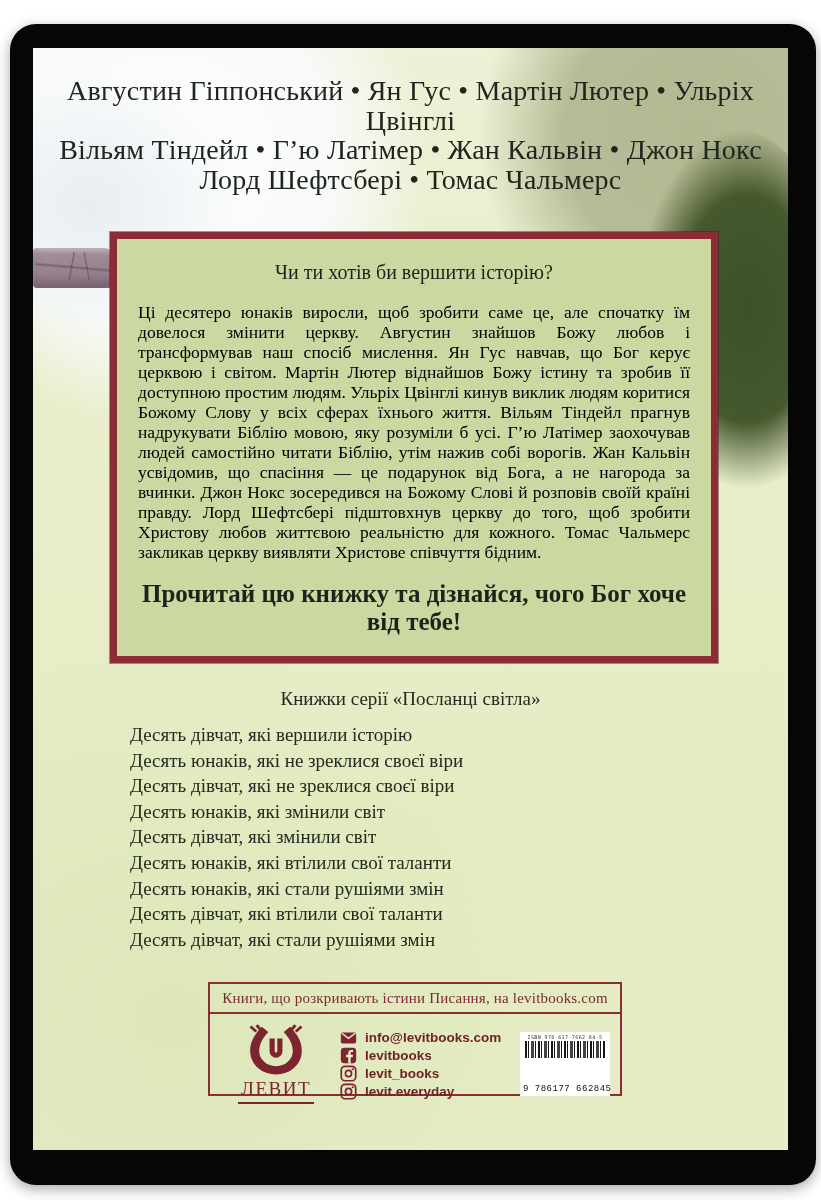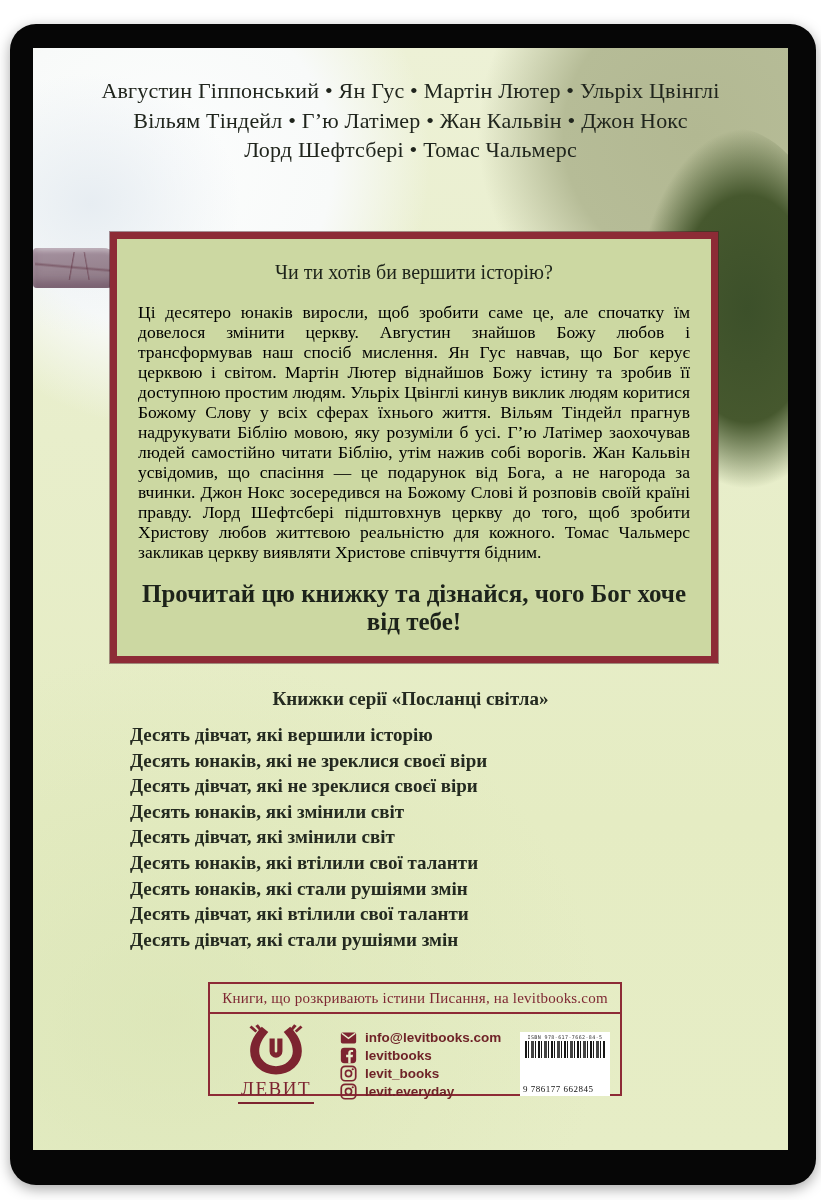--- a/index.html
+++ b/index.html
@@ -47,21 +47,21 @@
     content:"";position:absolute;inset:4px 6px 8px 2px;
     background:
       linear-gradient(100deg, transparent 46%, rgba(94,48,64,.55) 47%, transparent 49%),
       linear-gradient(80deg, transparent 64%, rgba(94,48,64,.5) 65%, transparent 67%),
       linear-gradient(5deg, transparent 40%, rgba(94,48,64,.45) 46%, transparent 52%);
   }
 
   
   .authors{
     position:absolute;left:0;top:28px;width:100%;text-align:center;
-    font-size:22px;line-height:29.5px;color:#20251d;letter-spacing:.2px;
+    font-size:28px;line-height:29.5px;color:#20251d;letter-spacing:.2px;
   }
 
   
   .blurb{
     position:absolute;left:77px;top:184px;width:608px;box-sizing:border-box;
     border:7px solid #8d2b36;background:#ccd8a2;
     box-shadow:0 0 0 1px rgba(70,18,28,.45);
     padding:18px 21px 20px;
   }
   .blurb-title{
@@ -69,21 +69,21 @@
     margin:4px 0 18px;
   }
   .blurb-body{
     font-size:17.5px;line-height:20px;color:#000000;text-align:justify;
   }
   .blurb-cta{
     text-align:center;font-weight:bold;font-size:25px;color:#1d231a;margin-top:18px;
   }
 
   
-  .series{position:absolute;left:0;top:640px;width:100%;color:#242a20;font-weight:bold;}
+  .series{position:absolute;left:0;top:640px;width:100%;color:#242a20;}
   .series-heading{text-align:center;font-size:19px;margin-bottom:12px;}
   .series-list{margin-left:97px;font-size:19px;line-height:25.6px;}
 
   
   .panel{
     position:absolute;left:175px;top:934px;width:414px;height:114px;
     box-sizing:border-box;border:2px solid #8d2b36;
   }
   .panel-header{
     height:28px;border-bottom:2px solid #8d2b36;display:flex;align-items:center;justify-content:center;
@@ -107,21 +107,21 @@
     font-family:"DejaVu Sans Mono",monospace;font-size:5px;color:#333;text-align:center;
     white-space:nowrap;overflow:hidden;letter-spacing:.4px;
   }
   .barcode-bars{
     flex:1;margin:1px 2px;
     background:repeating-linear-gradient(90deg,
       #171717 0 2px,#fff 2px 3px,#171717 3px 4px,#fff 4px 6px,
       #444 6px 9px,#fff 9px 10px,#171717 10px 11px,#fff 11px 13px);
   }
   .barcode-digits{
-    font-family:Liberation Serif, serif;font-size:9px;color:#111;text-align:left;
+    font-family:Liberation Mono, monospace;font-size:9px;color:#111;text-align:center;
     letter-spacing:.5px;white-space:nowrap;margin-top:25px;
   }
 </style>
 </head>
 <body>
 
 <div class="book-board"></div>
 
 <div class="cover">
   <div class="art art-grass"></div>

